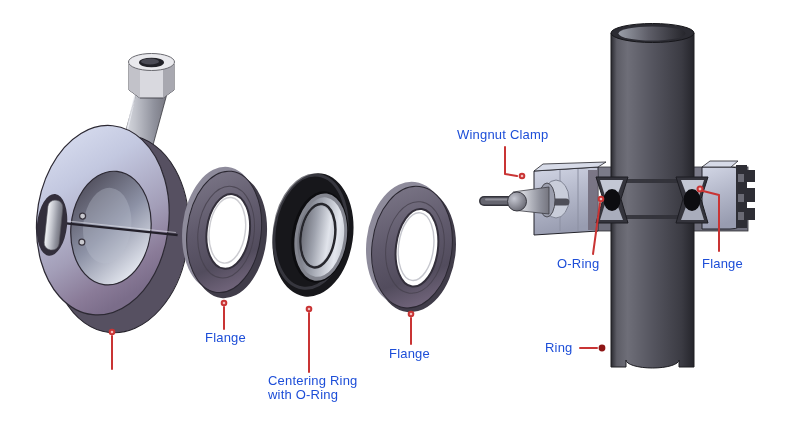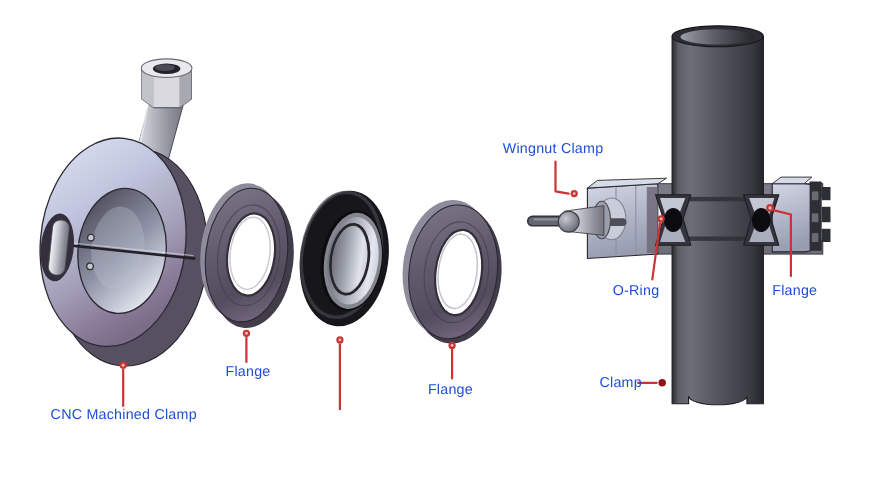--- a/index.html
+++ b/index.html
@@ -238,27 +238,30 @@
         <circle cx="601" cy="199" r="1.3" fill="#f3bcbc"></circle>
       </g>
       <g>
         <circle cx="700" cy="189" r="3.5" fill="#c93434"></circle>
         <circle cx="700" cy="189" r="1.4" fill="#f3bcbc"></circle>
       </g>
       <circle cx="602" cy="348" r="3.4" fill="#8e1616"></circle>
     </g>
   </svg>
 
-  <div class="lbl" style="left:46px;top:370px;">CNC Machined Clamp</div>
 
   <div class="lbl" style="left:205px;top:331px;">Flange</div>
 
+  <div class="lbl two-line" style="left:268px;top:374px;width:110px;">
+    <span>Centering Ring</span><br>
+    <span>with O-Ring</span>
+  </div>
 
   <div class="lbl" style="left:389px;top:347px;">Flange</div>
 
   <div class="lbl" style="left:457px;top:128px;">Wingnut Clamp</div>
 
   <div class="lbl" style="left:557px;top:257px;text-align:center;">O-Ring</div>
 
   <div class="lbl" style="left:702px;top:257px;">Flange</div>
 
-  <div class="lbl" style="left:545px;top:341px;">Clamp</div>
+  <div class="lbl" style="left:545px;top:341px;">Ring</div>
 </div>
 
 </body></html>

